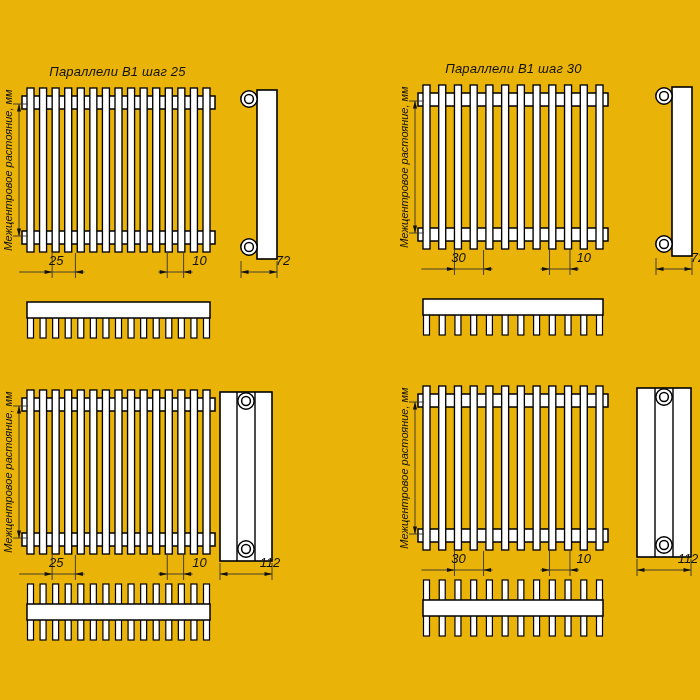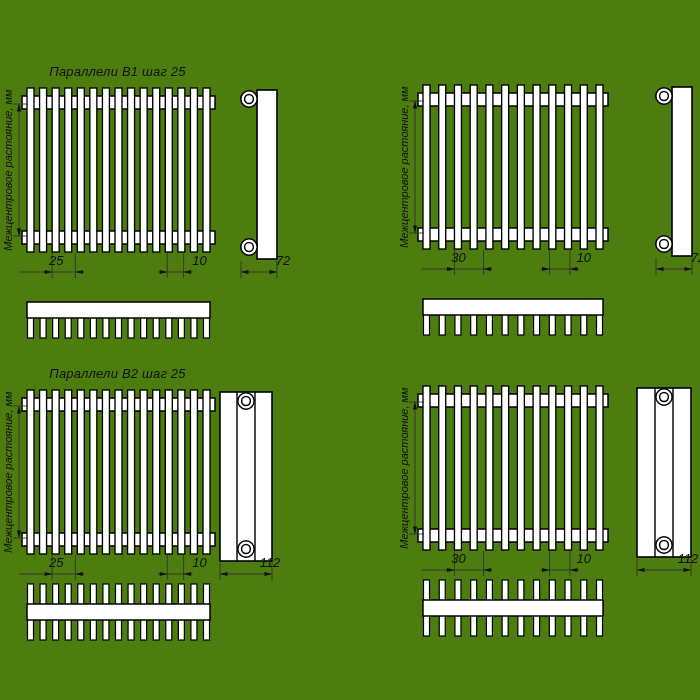--- a/index.html
+++ b/index.html
@@ -1,16 +1,16 @@
 <!DOCTYPE html>
 <html><head>
 <meta charset="utf-8">
 <style>
   html,body{margin:0;padding:0;background:#fff;}
-  #page{position:relative;width:700px;height:700px;background:#4d7c0f;overflow:hidden;
+  #page{position:relative;width:700px;height:700px;background:#eab308;overflow:hidden;
         font-family:"Liberation Sans",sans-serif;}
   .panel{position:absolute;width:310px;height:300px;}
   .panel svg{position:absolute;left:0;top:0;}
   .title{position:absolute;left:5px;top:14px;width:225px;text-align:center;
          font:italic 13px "Liberation Sans",sans-serif;color:#111;letter-spacing:.2px;white-space:nowrap;}
   .vlabel{position:absolute;white-space:nowrap;font:italic 11px "Liberation Sans",sans-serif;
           color:#111;transform:translate(-50%,-50%) rotate(-90deg);}
   .dim{position:absolute;top:203px;font:italic 13px "Liberation Sans",sans-serif;color:#111;
        text-align:center;white-space:nowrap;margin-left:24px;}
 </style>
@@ -135,20 +135,21 @@
         <circle cx="268" cy="49" r="8.2" fill="#fff" stroke="#000" stroke-width="1.5"></circle>
         <circle cx="268" cy="49" r="4.4" fill="#fff" stroke="#000" stroke-width="1.5"></circle>
         <circle cx="268" cy="197" r="8.2" fill="#fff" stroke="#000" stroke-width="1.5"></circle>
         <circle cx="268" cy="197" r="4.4" fill="#fff" stroke="#000" stroke-width="1.5"></circle>
         <line x1="260" y1="211" x2="260" y2="228" stroke="#333" stroke-width="0.9"></line>
         <line x1="296" y1="211" x2="296" y2="228" stroke="#333" stroke-width="0.9"></line>
         <line x1="260" y1="222" x2="296" y2="222" stroke="#333" stroke-width="0.9"></line>
         <polygon fill="#111" points="260,222 267.5,219.9 267.5,224.1"></polygon>
         <polygon fill="#111" points="296,222 288.5,219.9 288.5,224.1"></polygon>
       </svg>
+    <div class="title">Параллели В1 шаг 30</div>
     <div class="vlabel" style="left: 8px; top: 120px;">Межцентровое растояние, мм</div>
     <div class="dim step" style="left: 23.4545px; width: 30px;">30</div>
     <div class="dim tube" style="left: 148.75px; width: 30px;">10</div>
     <div class="dim depth" style="left: 258px; width: 40px;">72</div>
   </div>
 
   <div class="panel" style="left: 0px; top: 352px;">
     <svg width="310" height="300" viewBox="0 0 310 300">
         <rect x="27.5" y="266" width="6" height="22" fill="#fff" stroke="#000" stroke-width="1.2"></rect>
         <rect x="27.5" y="232" width="6" height="21" fill="#fff" stroke="#000" stroke-width="1.2"></rect>
@@ -219,21 +220,20 @@
         <circle cx="246" cy="49" r="8.2" fill="#fff" stroke="#000" stroke-width="1.5"></circle>
         <circle cx="246" cy="49" r="4.4" fill="#fff" stroke="#000" stroke-width="1.5"></circle>
         <circle cx="246" cy="197" r="8.2" fill="#fff" stroke="#000" stroke-width="1.5"></circle>
         <circle cx="246" cy="197" r="4.4" fill="#fff" stroke="#000" stroke-width="1.5"></circle>
         <line x1="220" y1="211" x2="220" y2="228" stroke="#333" stroke-width="0.9"></line>
         <line x1="272" y1="211" x2="272" y2="228" stroke="#333" stroke-width="0.9"></line>
         <line x1="220" y1="222" x2="272" y2="222" stroke="#333" stroke-width="0.9"></line>
         <polygon fill="#111" points="220,222 227.5,219.9 227.5,224.1"></polygon>
         <polygon fill="#111" points="272,222 264.5,219.9 264.5,224.1"></polygon>
       </svg>
-    <div class="title">Параллели В2 шаг 25</div>
     <div class="vlabel" style="left: 8px; top: 120px;">Межцентровое растояние, мм</div>
     <div class="dim step" style="left: 17.1429px; width: 30px;">25</div>
     <div class="dim tube" style="left: 160.429px; width: 30px;">10</div>
     <div class="dim depth" style="left: 226px; width: 40px;">112</div>
   </div>
 
   <div class="panel" style="left: 396px; top: 348px;">
     <svg width="310" height="300" viewBox="0 0 310 300">
         <rect x="27.5" y="266" width="6" height="22" fill="#fff" stroke="#000" stroke-width="1.2"></rect>
         <rect x="27.5" y="232" width="6" height="21" fill="#fff" stroke="#000" stroke-width="1.2"></rect>

